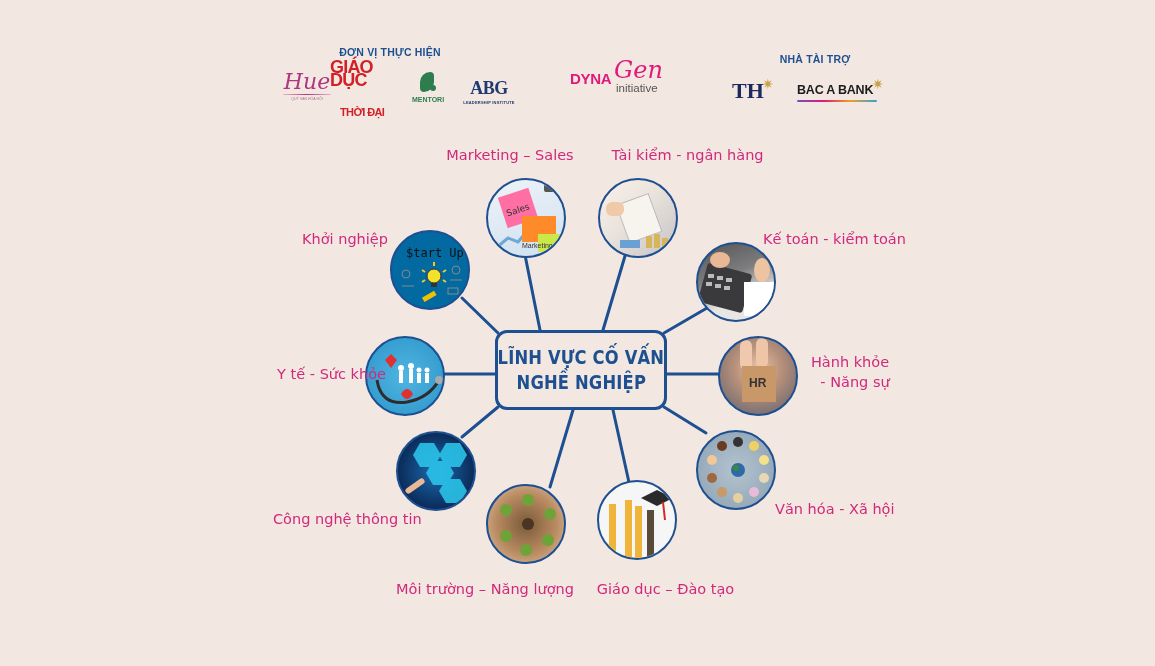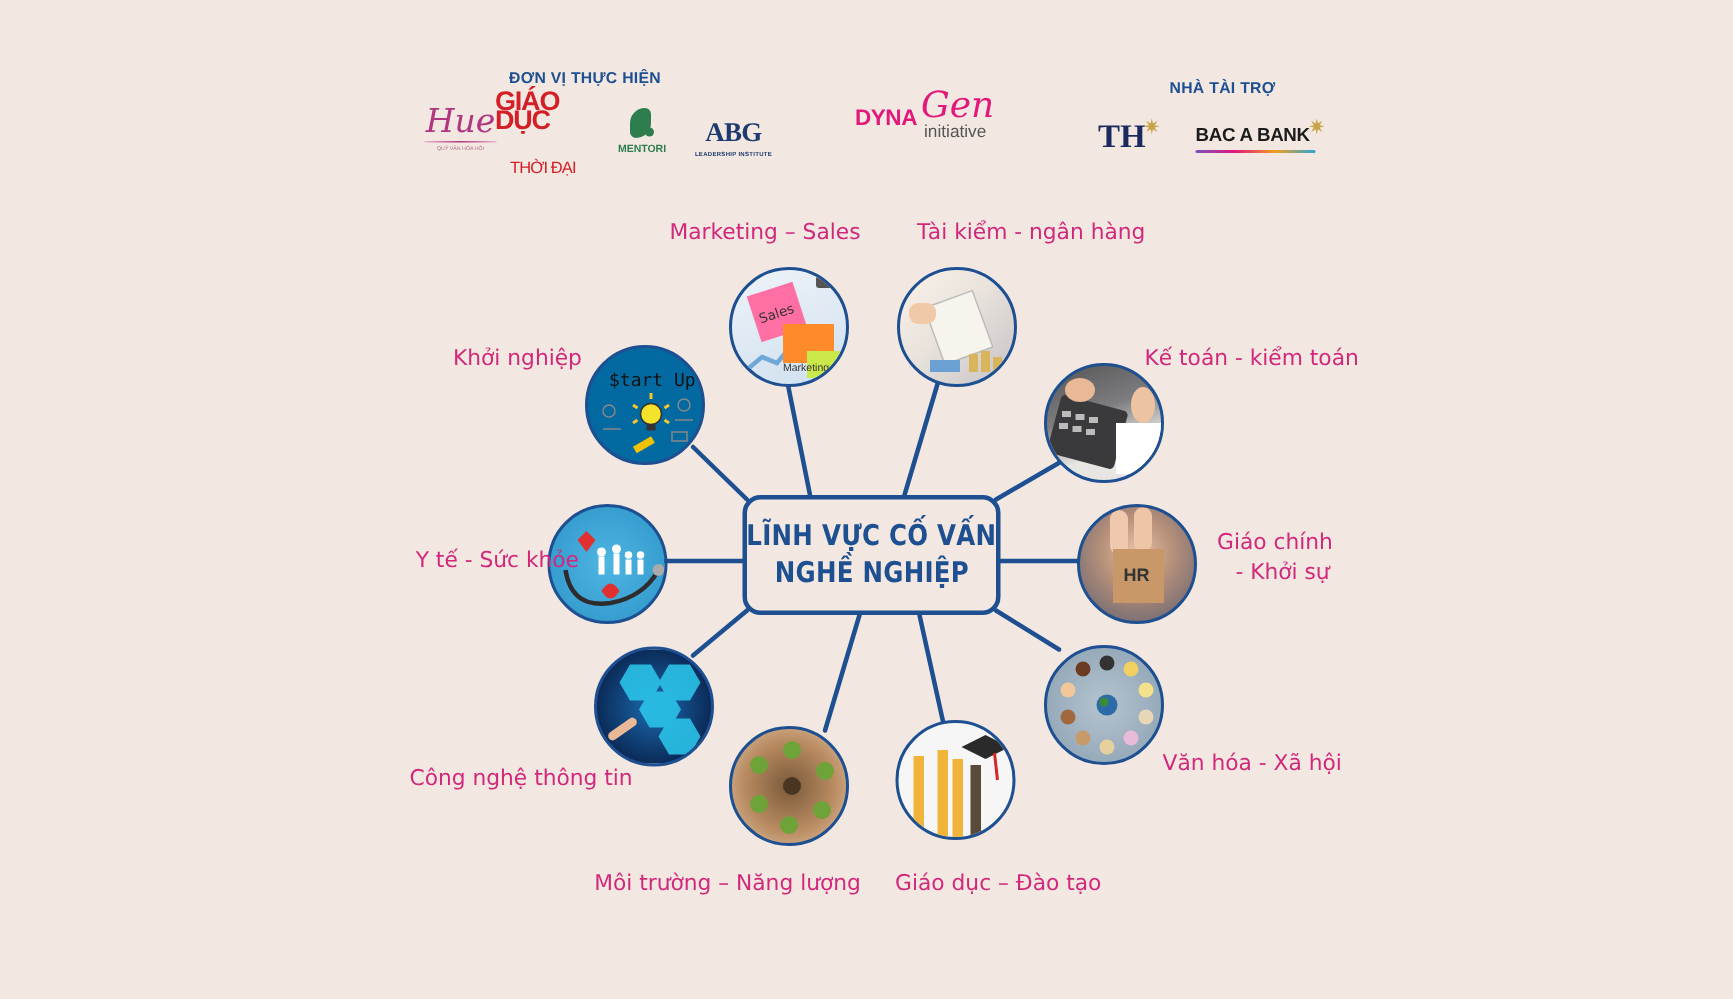--- a/index.html
+++ b/index.html
@@ -14,21 +14,21 @@
       color:#1d4f91; font-size:10.5px; font-weight:bold; letter-spacing:0.2px;
       text-align:center;
     }
     .logo { position:absolute; display:flex; align-items:center; justify-content:center; }
     .logo-hue { left:280px; top:68px; width:54px; height:36px; flex-direction:column; }
     .logo-hue .script { font-family:"DejaVu Serif", serif; font-style:italic; color:#b0367f; font-size:22px; line-height:22px; }
     .logo-hue .rule { width:48px; height:1px; background:linear-gradient(90deg,#e7b6cf,#b0367f,#e7b6cf); margin-top:1px; }
     .logo-hue .sub { font-size:3.5px; color:#b07090; margin-top:2px; }
     .logo-gd { left:330px; top:74px; width:62px; height:30px; flex-direction:column; align-items:flex-start; }
     .logo-gd .l1 { color:#d32027; font-weight:bold; font-size:18px; line-height:13px; letter-spacing:-0.8px; }
-    .logo-gd .l2 { color:#d32027; font-weight:normal; font-size:11px; line-height:12px; letter-spacing:-0.6px; padding-left:10px;margin-top:19px; }
+    .logo-gd .l2 { color:#d32027; font-weight:bold; font-size:11px; line-height:12px; letter-spacing:-0.6px; padding-left:10px;margin-top:19px; }
     .logo-mentori { left:408px; top:68px; width:40px; height:38px; flex-direction:column; }
     .logo-mentori .mk { width:20px; height:22px; position:relative; }
     .logo-mentori .mk .a { position:absolute; left:2px; top:0; width:14px; height:20px; background:#2e7d4f; border-radius:10px 4px 10px 4px; }
     .logo-mentori .mk .b { position:absolute; left:12px; top:13px; width:6px; height:6px; background:#2e7d4f; border-radius:50%; }
     .logo-mentori .txt { color:#2e7d4f; font-weight:bold; font-size:7px; margin-top:2px; }
     .logo-abg { left:458px; top:72px; width:62px; height:36px; flex-direction:column; }
     .logo-abg .big { font-family:"Liberation Serif", serif; font-weight:bold; color:#1f3a6e; font-size:18px; line-height:24px; letter-spacing:-0.5px; }
     .logo-abg .sub { color:#1f3a6e; font-size:4px; font-weight:bold; letter-spacing:0.2px; }
     .logo-dyna { left:568px; top:58px; width:120px; height:42px; }
     .logo-dyna .dyna { position:absolute; left:2px; top:12px; color:#e0197a; font-weight:bold; font-size:15px; letter-spacing:-0.3px; }
@@ -177,22 +177,22 @@
 
 <div class="node" style="left:718px; top:336px; width:80px; height:80px; background:radial-gradient(circle at 50% 40%,#e9c2a8 0%,#b7907a 40%,#5b5e70 100%);">
   <svg width="80" height="80">
     <rect x="20" y="4" width="12" height="30" rx="6" fill="#f0c8ad"></rect>
     <rect x="36" y="2" width="12" height="30" rx="6" fill="#efc5a8"></rect>
     <rect x="22" y="30" width="34" height="36" fill="#c99869"></rect>
   </svg>
   <span class="abs" style="left:29px; top:38px; font-size:12px; font-weight:bold; color:#333;">HR</span>
 </div>
 <div class="label c" style="left:805px; top:354px; width:90px;">
-  <div>Giáo chính</div>
-  <div style="margin-top:4px; padding-left:10px;">- Khởi sự</div>
+  <div>Hành khỏe</div>
+  <div style="margin-top:4px; padding-left:10px;">- Năng sự</div>
 </div>
 
 <div class="node" style="left:696px; top:430px; width:80px; height:80px; background:radial-gradient(circle,#b5c3cf 0%,#8aa0b2 100%);">
   <svg width="80" height="80">
     <g>
       <circle cx="40" cy="12" r="5" fill="#333"></circle>
       <circle cx="56" cy="16" r="5" fill="#f0d060"></circle>
       <circle cx="66" cy="30" r="5" fill="#f3e28a"></circle>
       <circle cx="66" cy="48" r="5" fill="#e8d7b5"></circle>
       <circle cx="56" cy="62" r="5" fill="#e8bcd8"></circle>

